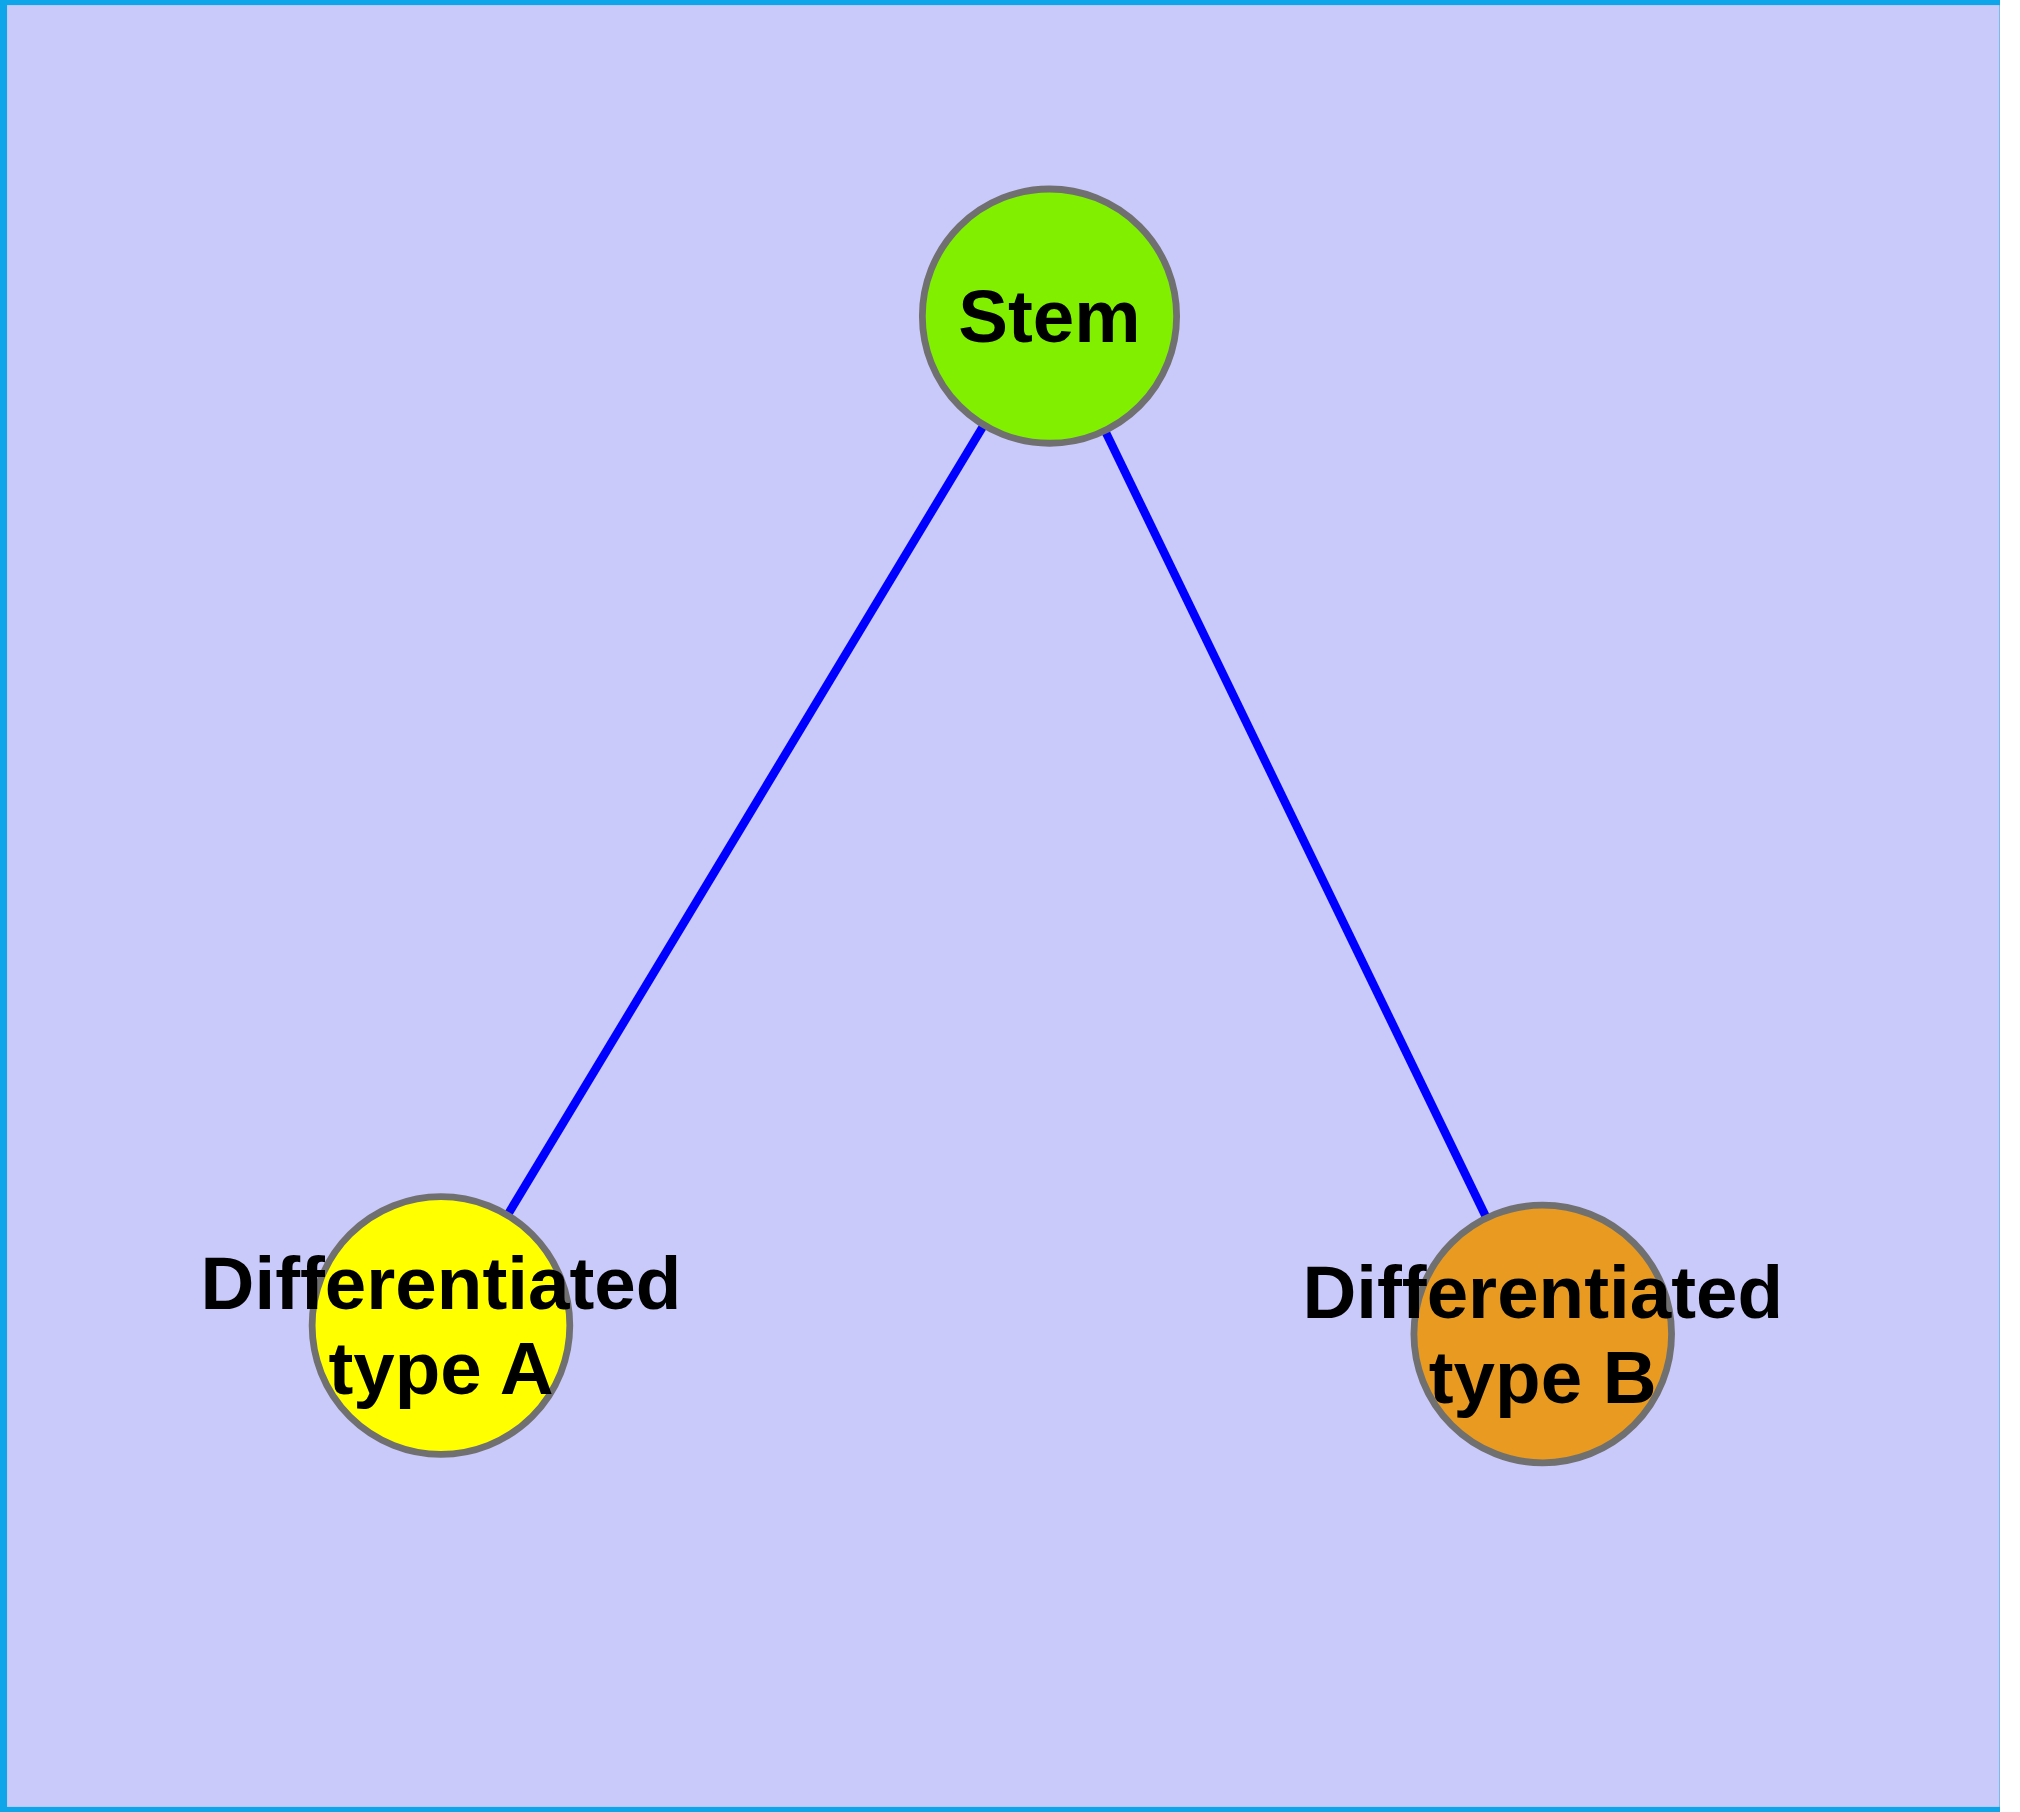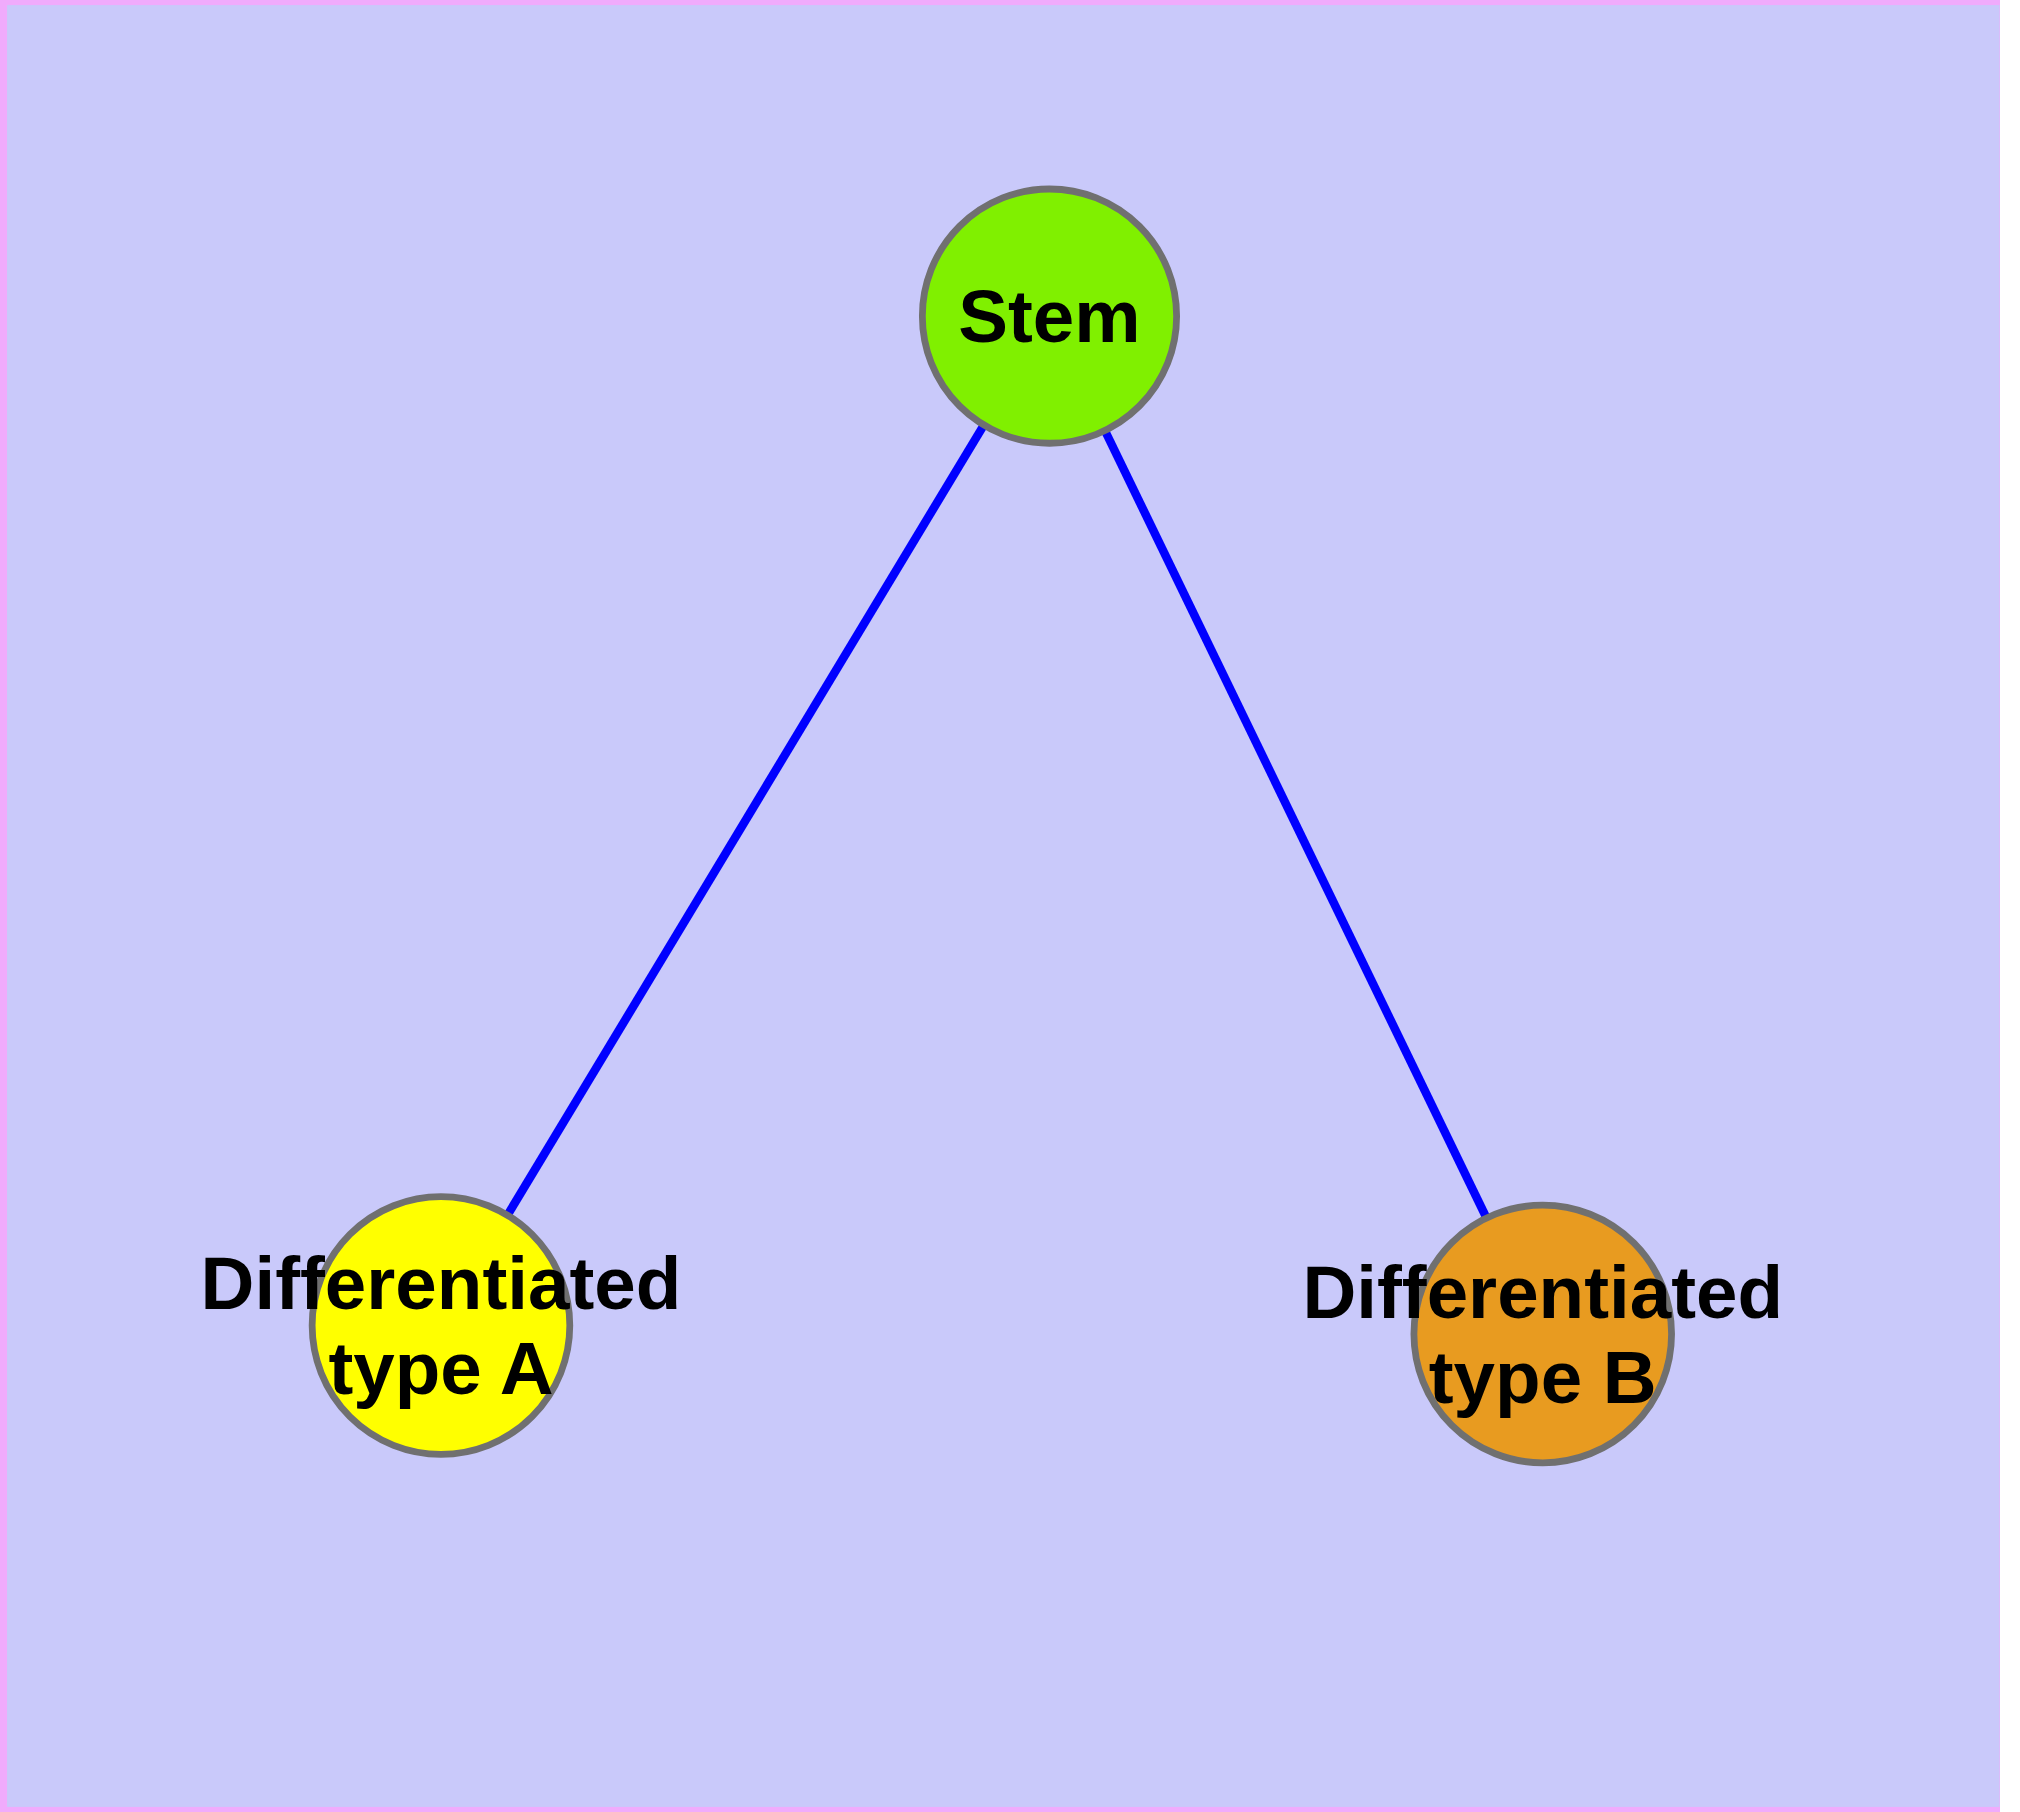--- a/index.html
+++ b/index.html
@@ -12,21 +12,21 @@
     height: 1812px;
     overflow: hidden;
     font-family: "Liberation Sans", sans-serif;
   }
   #graph-canvas {
     position: absolute;
     left: 0;
     top: 0;
     width: 2000px;
     height: 1812px;
-    background: #f0abfc;
+    background: #0ea5e9;
   }
   #graph-svg {
     display: block;
     width: 2021px;
     height: 1812px;
   }
   .node-label {
     font-family: "Liberation Sans", sans-serif;
     font-weight: bold;
     fill: #000000;

